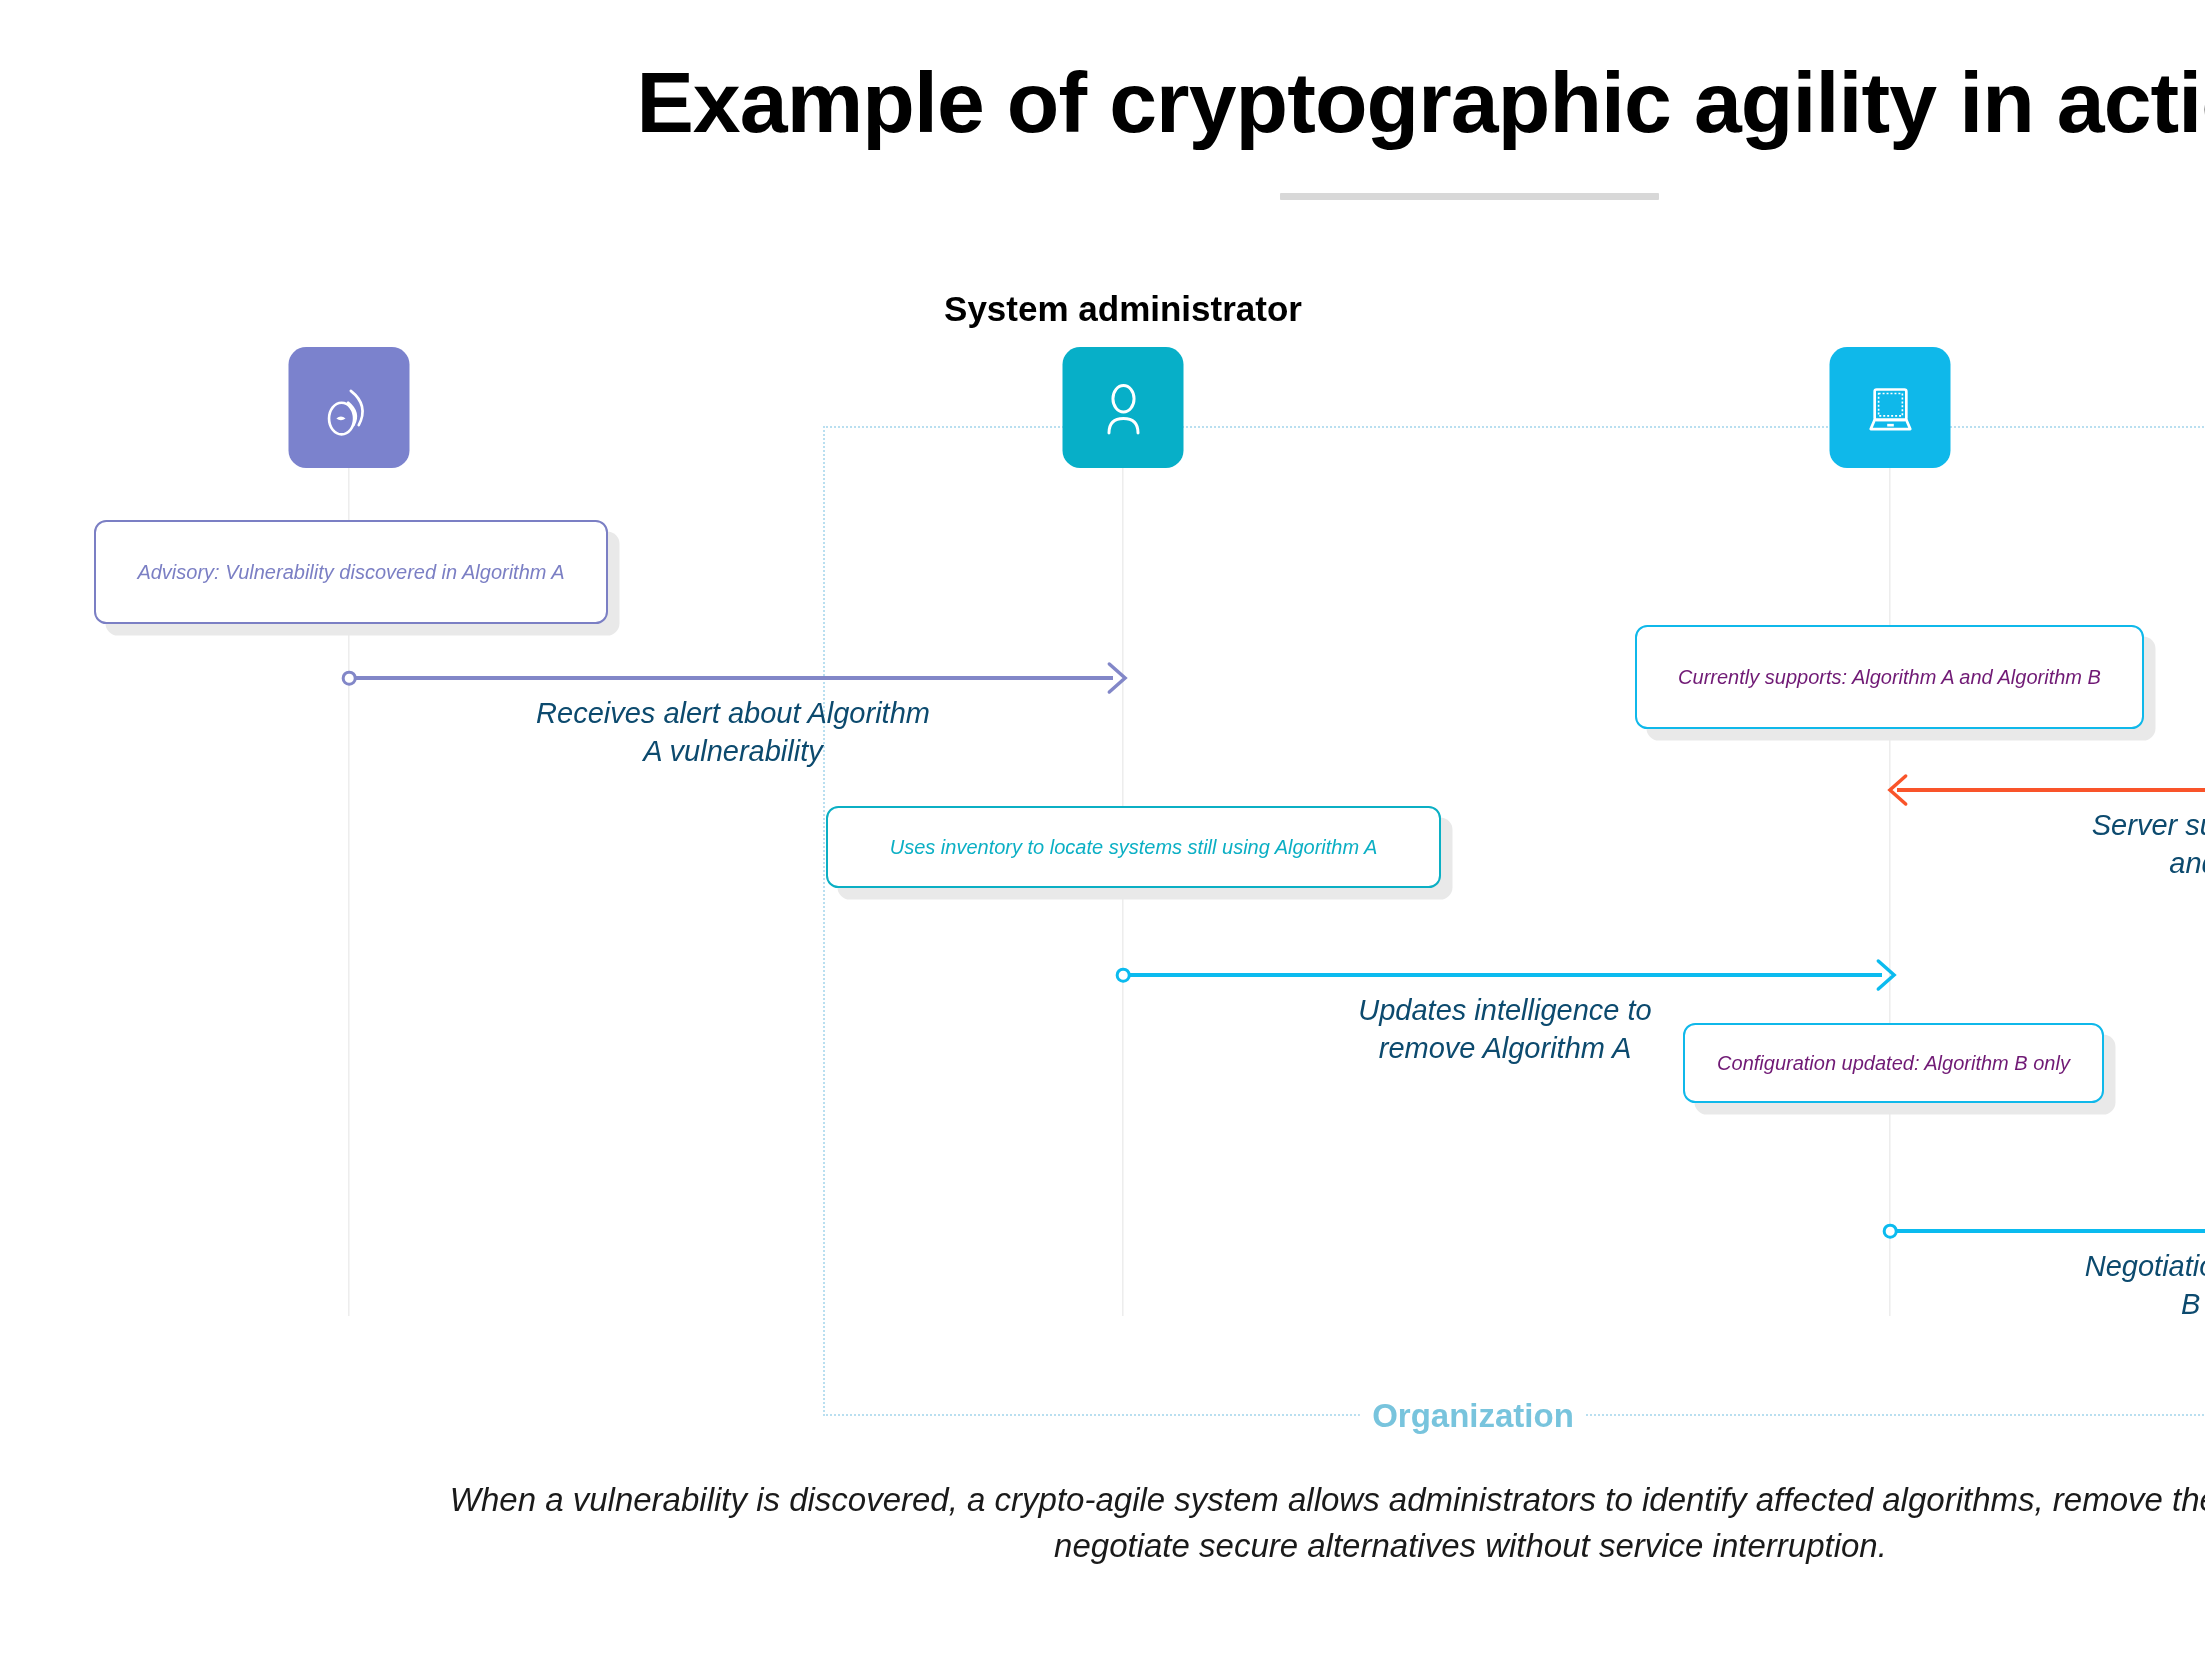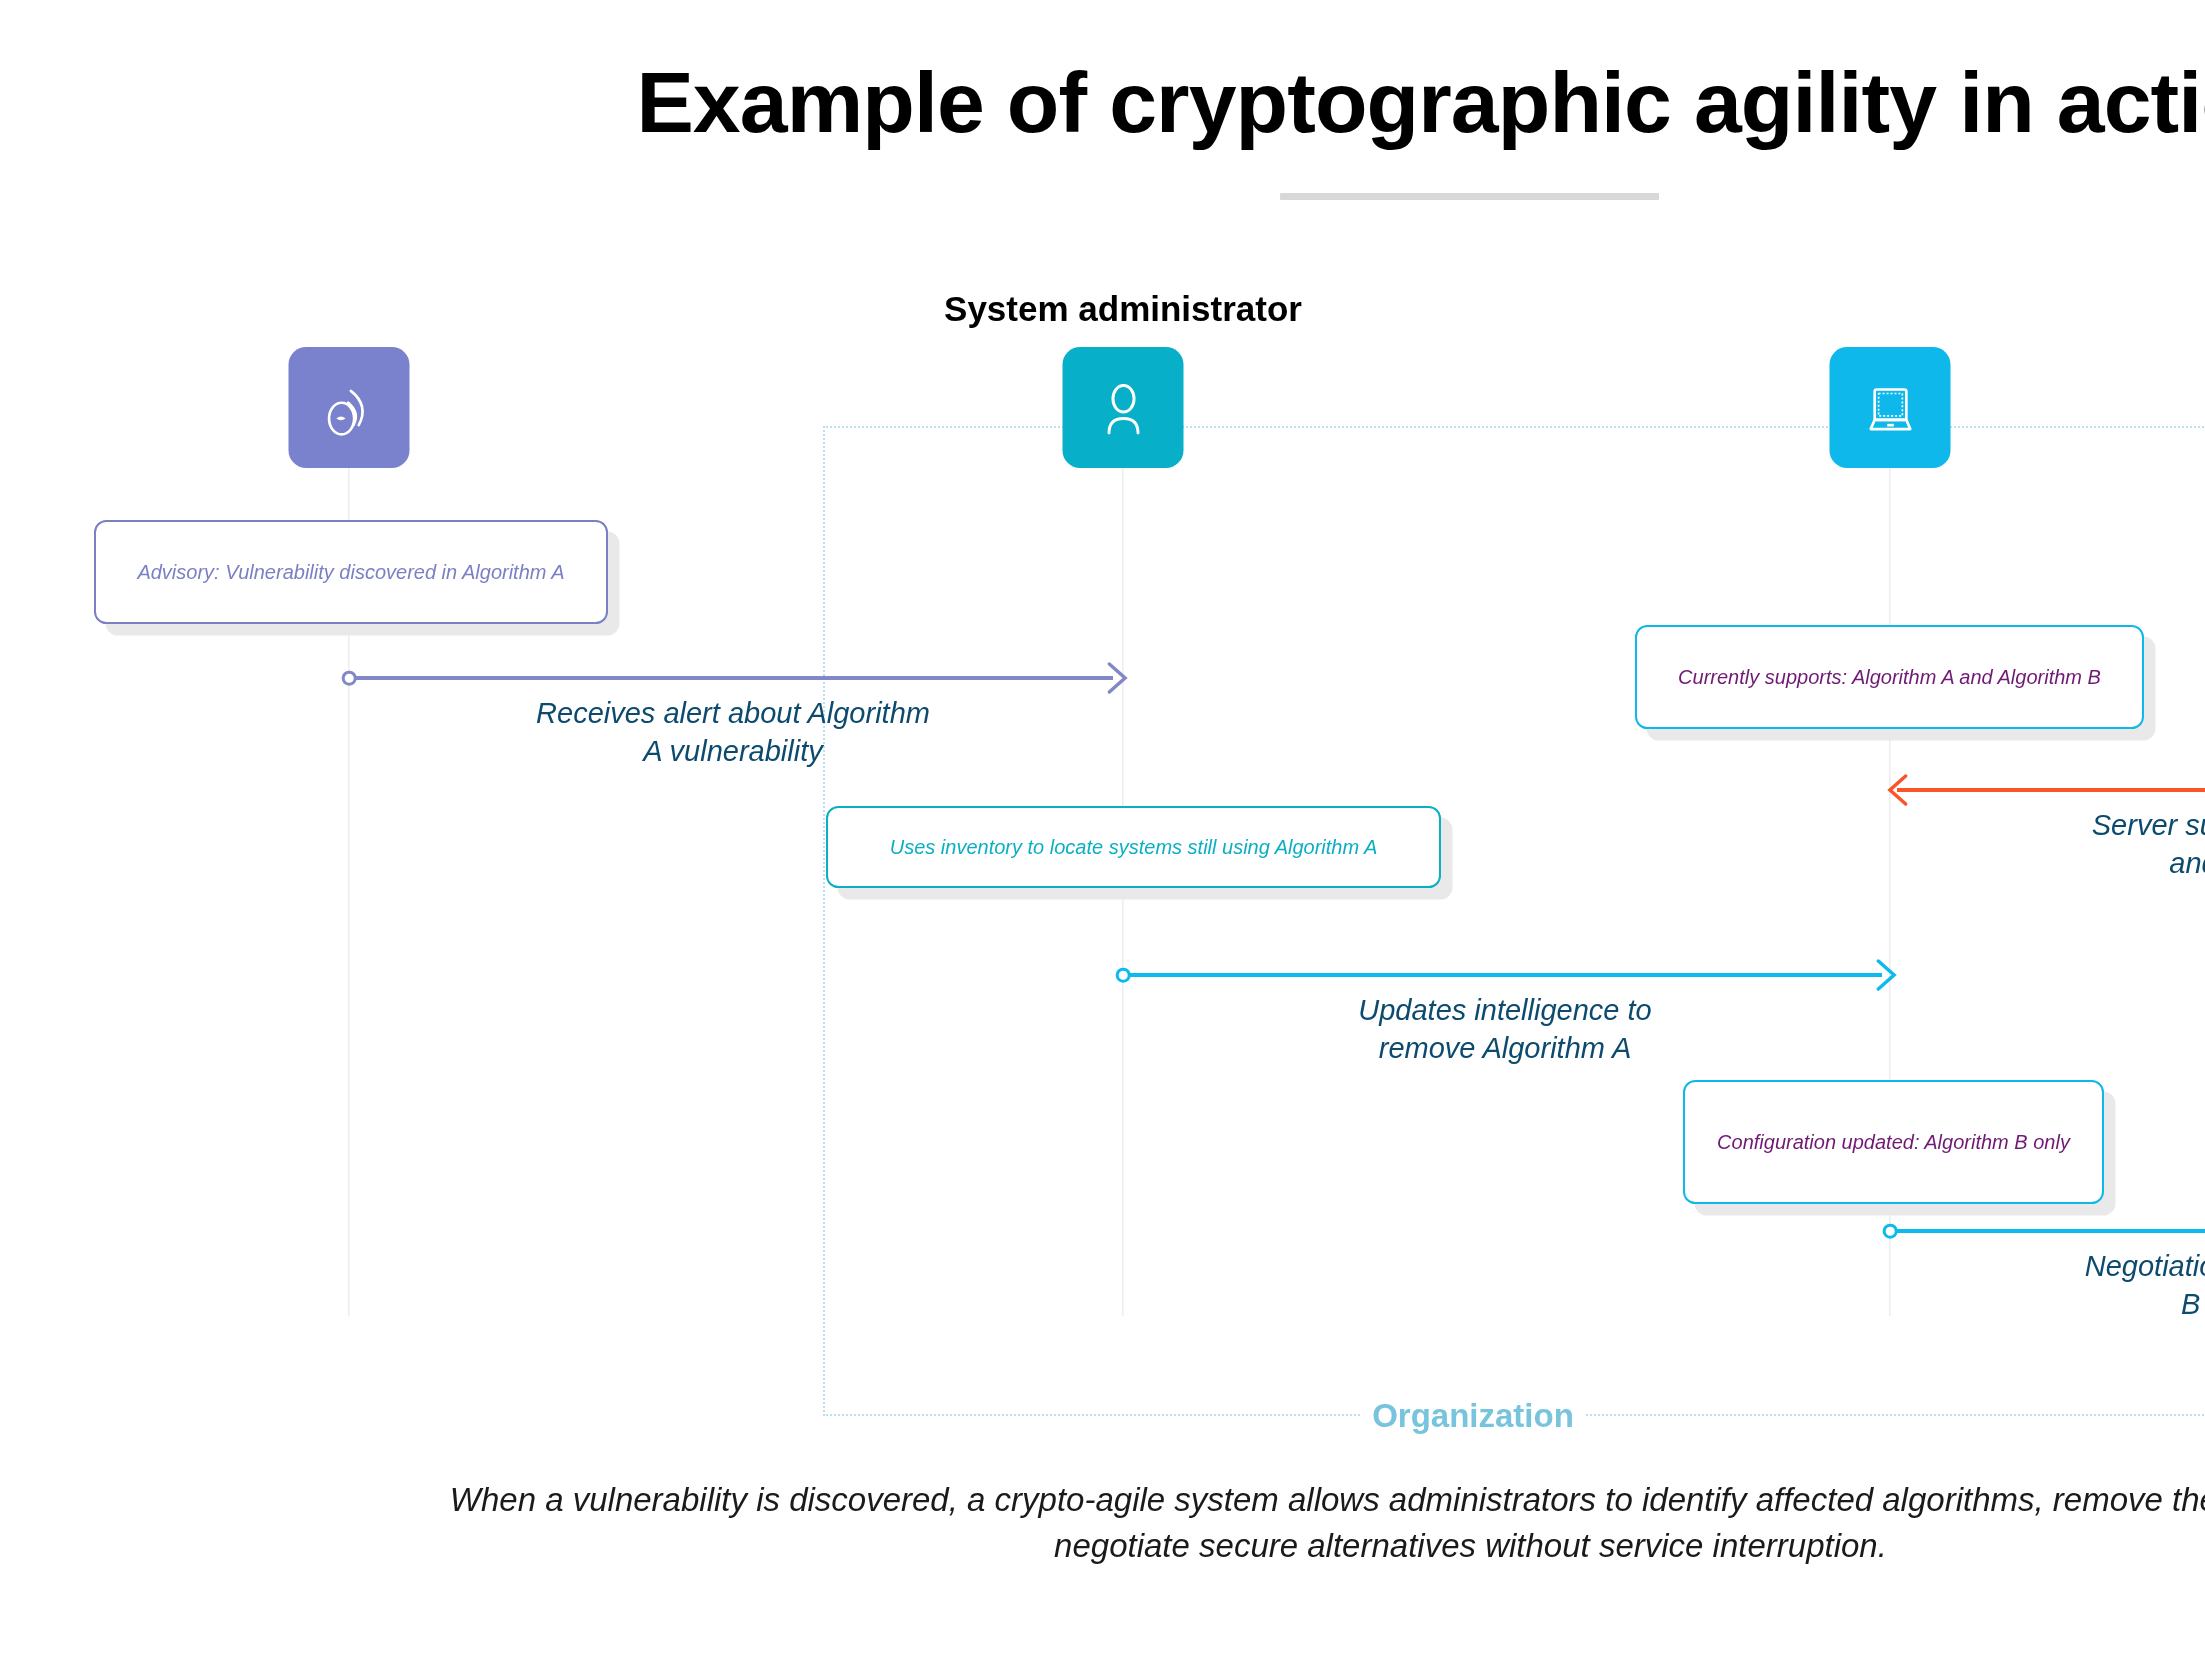--- a/index.html
+++ b/index.html
@@ -199,21 +199,21 @@
   <div class="msg-line cyan" style="left:1123px;top:973px;width:759px;"></div>
   <div class="endpoint-circle cyan" style="left:1123px;top:975px;"></div>
   <div class="arrowhead" style="left:1884px;top:975px;">
     <svg width="31" height="35" viewBox="0 0 70 80">
         <path d="M22 8 L58 40 L22 72" fill="none" stroke="#0bbbef" stroke-width="8" stroke-linecap="round"></path>
       </svg>
   </div>
   <div class="msg-label" style="left:1505px;top:992px;width:706px;">Updates intelligence to
 remove Algorithm A</div>
 
-  <div class="note cyan" style="left:1683px;top:1080px;width:421px;height:124px;">Configuration updated: Algorithm B only</div>
+  <div class="note cyan" style="left:1683px;top:1023px;width:421px;height:80px;">Configuration updated: Algorithm B only</div>
 
   <div class="msg-line cyan" style="left:1890px;top:1229px;width:759px;"></div>
   <div class="endpoint-circle cyan" style="left:1890px;top:1231px;"></div>
 
   <div class="msg-label" style="left:2272px;top:1248px;width:706px;">Negotiation selects Algorithm
 B after update</div>
 
   <div class="caption">
     <div style="margin:0 auto;width:2073px;">When a vulnerability is discovered, a crypto-agile system allows administrators to identify affected algorithms, remove them, and seamlessly negotiate secure alternatives without service interruption.</div>
   </div>

